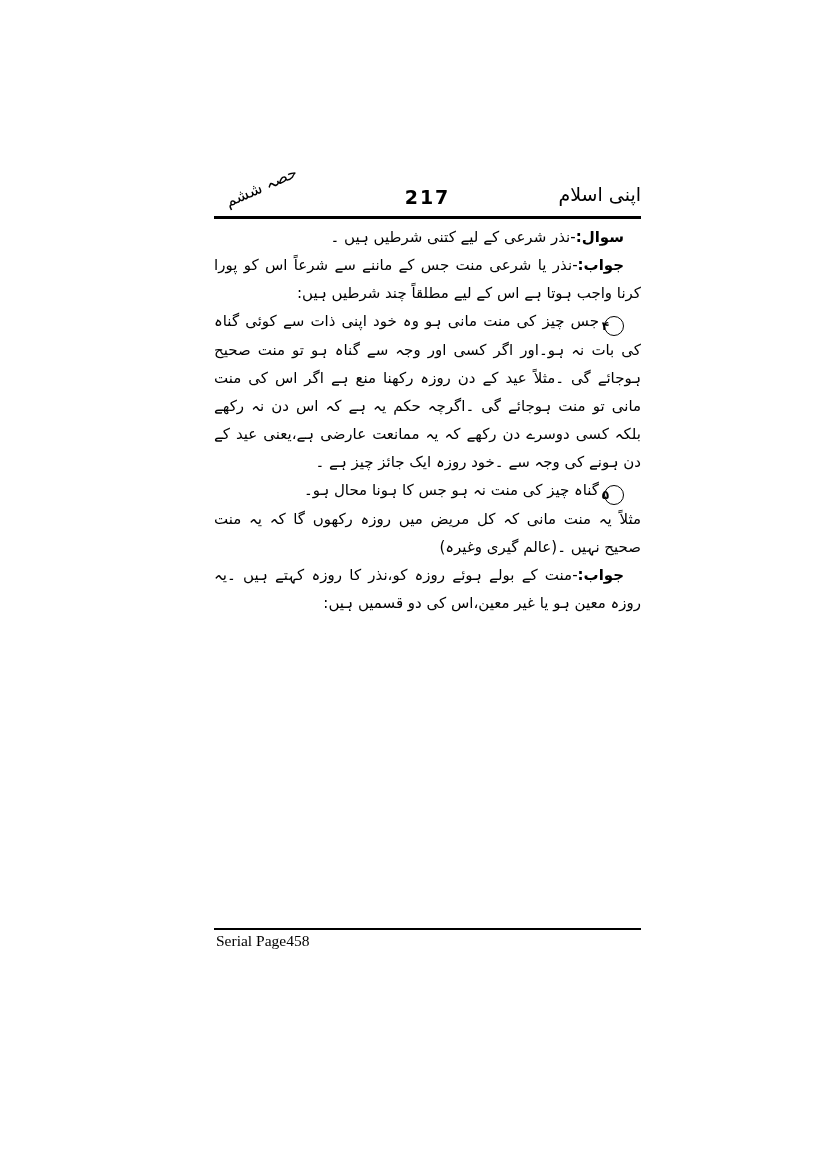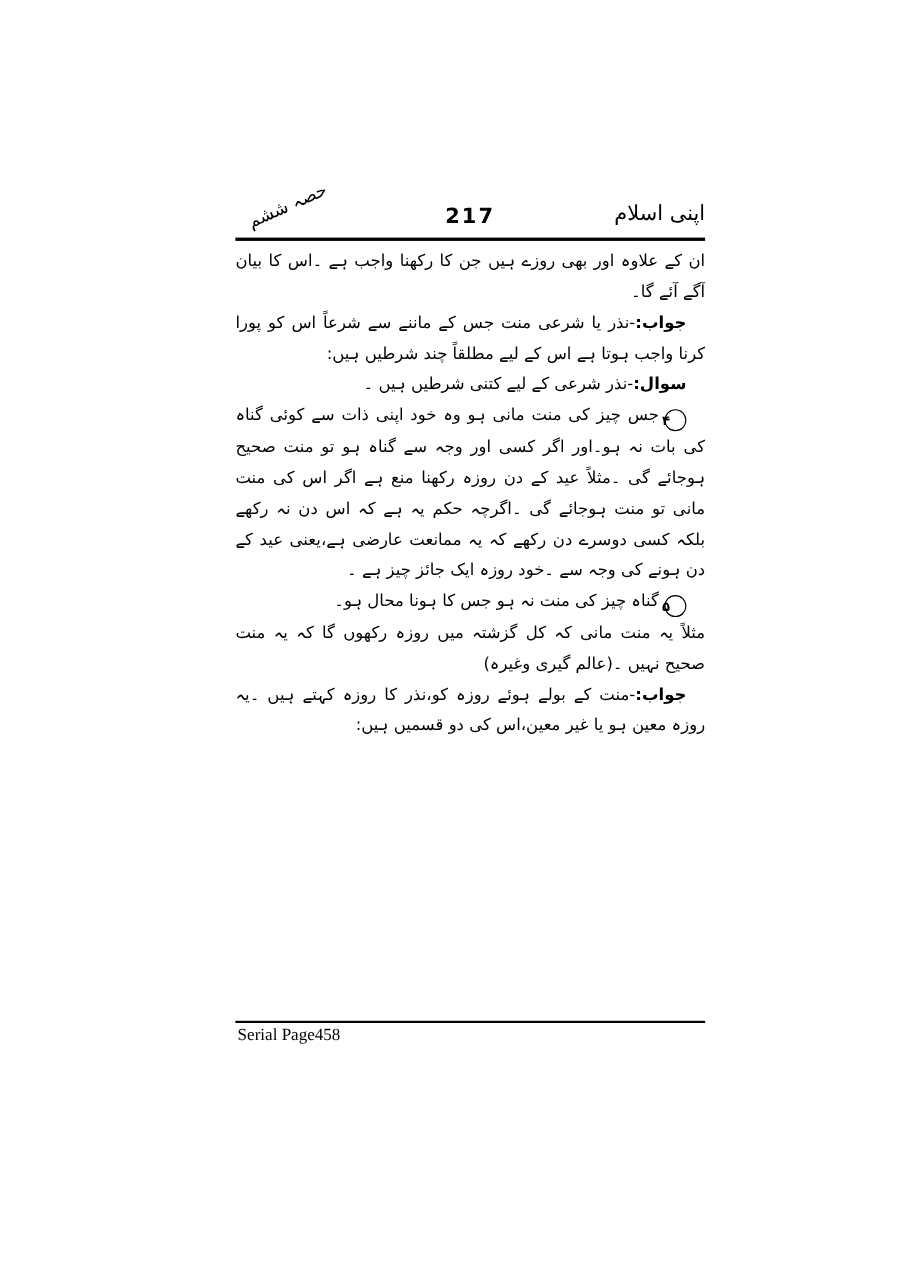--- a/index.html
+++ b/index.html
@@ -57,34 +57,33 @@
 <div class="page">
   <div class="content">
 
     <span class="hdr-right">اپنی اسلام</span>
     <span class="hdr-center">217</span>
     <span class="hdr-left">حصہ ششم</span>
     <div class="hdr-rule"></div>
 
     <div class="body-text">
 
-      <p>ان کے علاوہ اور بھی روزے ہیں جن کا رکھنا واجب ہے ۔اس کا بیان آگے آئے گا۔</p>
+
+      <p class="indent"><span class="qa-label">سوال:</span><span>-نذر شرعی کے لیے کتنی شرطیں ہیں ۔</span></p>
 
       <p class="indent"><span class="qa-label">جواب:</span><span>-نذر یا شرعی منت جس کے ماننے سے شرعاً اس کو پورا کرنا واجب ہوتا ہے اس کے لیے مطلقاً چند شرطیں ہیں:</span></p>
-
-      <p class="indent"><span class="qa-label">سوال:</span><span>-نذر شرعی کے لیے کتنی شرطیں ہیں ۔</span></p>
 
 
 
 
       <p class="indent"><span class="num-circle">۴</span><span>جس چیز کی منت مانی ہو وہ خود اپنی ذات سے کوئی گناہ کی بات نہ ہو۔اور اگر کسی اور وجہ سے گناہ ہو تو منت صحیح ہوجائے گی ۔مثلاً عید کے دن روزہ رکھنا منع ہے اگر اس کی منت مانی تو منت ہوجائے گی ۔اگرچہ حکم یہ ہے کہ اس دن نہ رکھے بلکہ کسی دوسرے دن رکھے کہ یہ ممانعت عارضی ہے،یعنی عید کے دن ہونے کی وجہ سے ۔خود روزہ ایک جائز چیز ہے ۔</span></p>
 
       <p class="indent"><span class="num-circle">۵</span><span>گناہ چیز کی منت نہ ہو جس کا ہونا محال ہو۔</span></p>
 
-      <p>مثلاً یہ منت مانی کہ کل گزشتہ میں روزہ رکھوں گا کہ یہ منت صحیح نہیں ۔(عالم گیری وغیرہ)</p>
+      <p>مثلاً یہ منت مانی کہ کل مریض میں روزہ رکھوں گا کہ یہ منت صحیح نہیں ۔(عالم گیری وغیرہ)</p>
 
 
       <p class="indent"><span class="qa-label">جواب:</span><span>-منت کے بولے ہوئے روزہ کو،نذر کا روزہ کہتے ہیں ۔یہ روزہ معین ہو یا غیر معین،اس کی دو قسمیں ہیں:</span></p>
 
     </div>
 
     <div class="ftr-rule"></div>
     <div class="ftr-text"><span>Serial Page</span><span class="num">458</span></div>
 
   </div>

